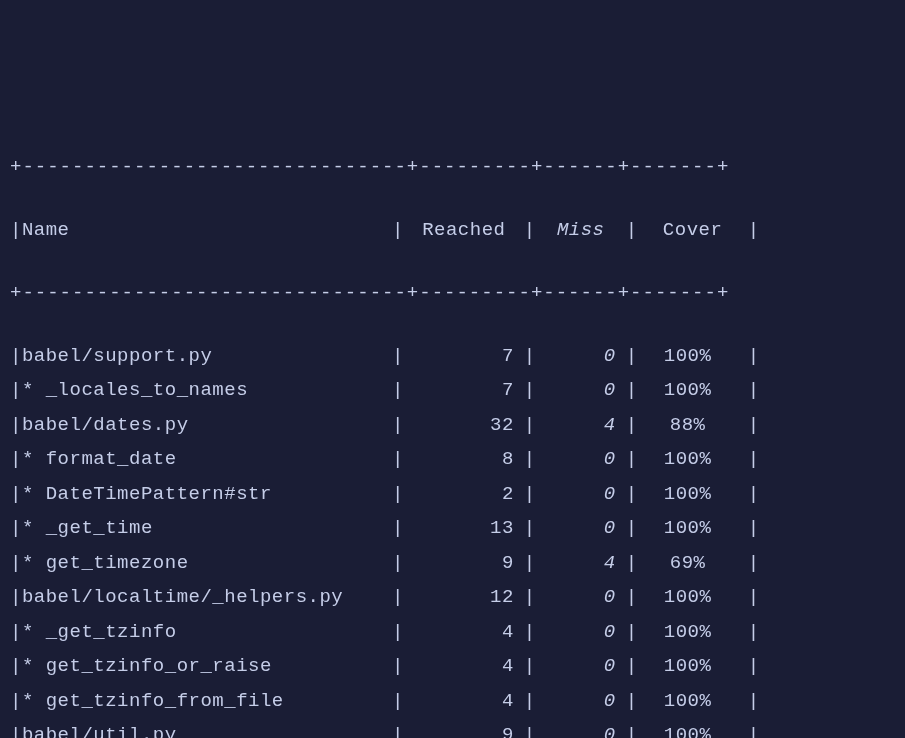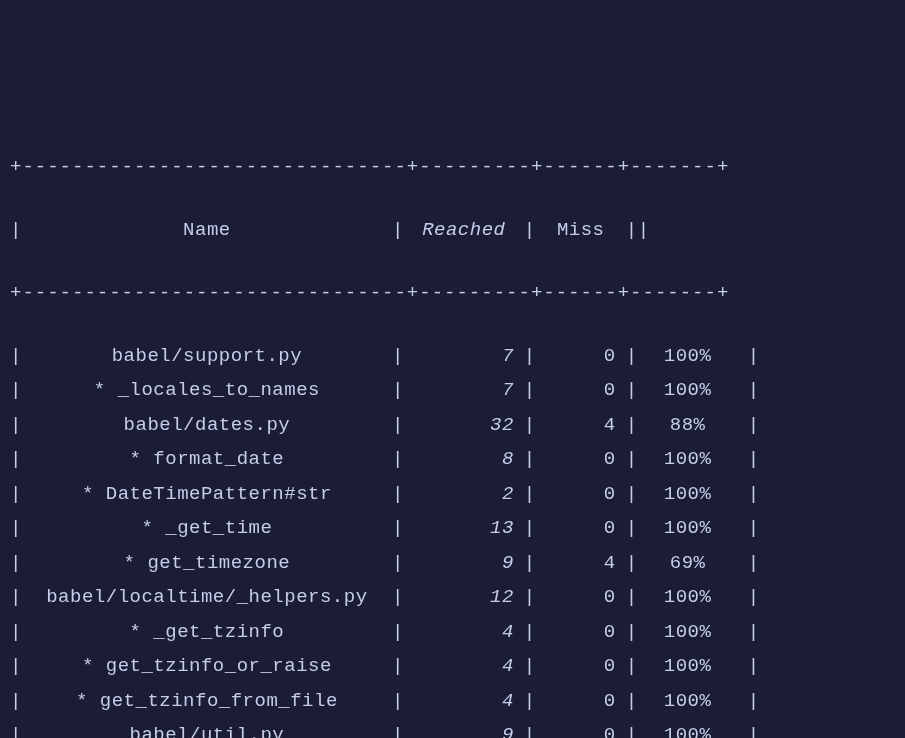--- a/index.html
+++ b/index.html
@@ -11,34 +11,34 @@
     font-size: 19px;
     line-height: 1.5;
     white-space: pre;
     letter-spacing: 0.5px;
   }
   .row {
     display: flex;
     margin: 6px 0;
   }
   .pipe { display:inline-block; text-align:center; }
-  .col-name { display:inline-block; width: 370px; text-align:center; }
-  .col-reached { display:inline-block; width: 120px; text-align:right; padding-right:10px; box-sizing:border-box;font-style:italic;}
-  .col-miss { display:inline-block; width: 90px; text-align:right; padding-right:10px; box-sizing:border-box;}
+  .col-name { display:inline-block; width: 370px; }
+  .col-reached { display:inline-block; width: 120px; text-align:right; padding-right:10px; box-sizing:border-box;}
+  .col-miss { display:inline-block; width: 90px; text-align:right; padding-right:10px; box-sizing:border-box;font-style:italic;}
   .col-cover { display:inline-block; width: 110px; text-align:center; padding-right:10px; box-sizing:border-box;}
   .hdr .col-reached,.hdr .col-miss,.hdr .col-cover{ text-align:center; padding-right:0;}
   .border { color:#c5cde8; letter-spacing:1px;}
 </style>
 </head>
 <body>
 
 
 
 <div>
 <div class="border">+-------------------------------+---------+------+-------+</div>
-<div class="row hdr"><span class="pipe">|</span><span class="col-name">Name</span><span class="pipe">|</span><span class="col-reached">Reached</span><span class="pipe">|</span><span class="col-miss">Miss</span><span class="pipe">|</span><span class="pipe">|</span></div>
+<div class="row hdr"><span class="pipe">|</span><span class="col-name">Name</span><span class="pipe">|</span><span class="col-reached">Reached</span><span class="pipe">|</span><span class="col-miss">Miss</span><span class="pipe">|</span><span class="col-cover">Cover</span><span class="pipe">|</span></div>
 <div class="border">+-------------------------------+---------+------+-------+</div>
 <div id="rows"><div class="row"><span class="pipe">|</span><span class="col-name">babel/support.py</span><span class="pipe">|</span><span class="col-reached">7</span><span class="pipe">|</span><span class="col-miss">0</span><span class="pipe">|</span><span class="col-cover">100%</span><span class="pipe">|</span></div><div class="row"><span class="pipe">|</span><span class="col-name">* _locales_to_names</span><span class="pipe">|</span><span class="col-reached">7</span><span class="pipe">|</span><span class="col-miss">0</span><span class="pipe">|</span><span class="col-cover">100%</span><span class="pipe">|</span></div><div class="row"><span class="pipe">|</span><span class="col-name">babel/dates.py</span><span class="pipe">|</span><span class="col-reached">32</span><span class="pipe">|</span><span class="col-miss">4</span><span class="pipe">|</span><span class="col-cover">88%</span><span class="pipe">|</span></div><div class="row"><span class="pipe">|</span><span class="col-name">* format_date</span><span class="pipe">|</span><span class="col-reached">8</span><span class="pipe">|</span><span class="col-miss">0</span><span class="pipe">|</span><span class="col-cover">100%</span><span class="pipe">|</span></div><div class="row"><span class="pipe">|</span><span class="col-name">* DateTimePattern#str</span><span class="pipe">|</span><span class="col-reached">2</span><span class="pipe">|</span><span class="col-miss">0</span><span class="pipe">|</span><span class="col-cover">100%</span><span class="pipe">|</span></div><div class="row"><span class="pipe">|</span><span class="col-name">* _get_time</span><span class="pipe">|</span><span class="col-reached">13</span><span class="pipe">|</span><span class="col-miss">0</span><span class="pipe">|</span><span class="col-cover">100%</span><span class="pipe">|</span></div><div class="row"><span class="pipe">|</span><span class="col-name">* get_timezone</span><span class="pipe">|</span><span class="col-reached">9</span><span class="pipe">|</span><span class="col-miss">4</span><span class="pipe">|</span><span class="col-cover">69%</span><span class="pipe">|</span></div><div class="row"><span class="pipe">|</span><span class="col-name">babel/localtime/_helpers.py</span><span class="pipe">|</span><span class="col-reached">12</span><span class="pipe">|</span><span class="col-miss">0</span><span class="pipe">|</span><span class="col-cover">100%</span><span class="pipe">|</span></div><div class="row"><span class="pipe">|</span><span class="col-name">* _get_tzinfo</span><span class="pipe">|</span><span class="col-reached">4</span><span class="pipe">|</span><span class="col-miss">0</span><span class="pipe">|</span><span class="col-cover">100%</span><span class="pipe">|</span></div><div class="row"><span class="pipe">|</span><span class="col-name">* get_tzinfo_or_raise</span><span class="pipe">|</span><span class="col-reached">4</span><span class="pipe">|</span><span class="col-miss">0</span><span class="pipe">|</span><span class="col-cover">100%</span><span class="pipe">|</span></div><div class="row"><span class="pipe">|</span><span class="col-name">* get_tzinfo_from_file</span><span class="pipe">|</span><span class="col-reached">4</span><span class="pipe">|</span><span class="col-miss">0</span><span class="pipe">|</span><span class="col-cover">100%</span><span class="pipe">|</span></div><div class="row"><span class="pipe">|</span><span class="col-name">babel/util.py</span><span class="pipe">|</span><span class="col-reached">9</span><span class="pipe">|</span><span class="col-miss">0</span><span class="pipe">|</span><span class="col-cover">100%</span><span class="pipe">|</span></div></div>
 
 </div>
 
 
 
 
 </body></html>

